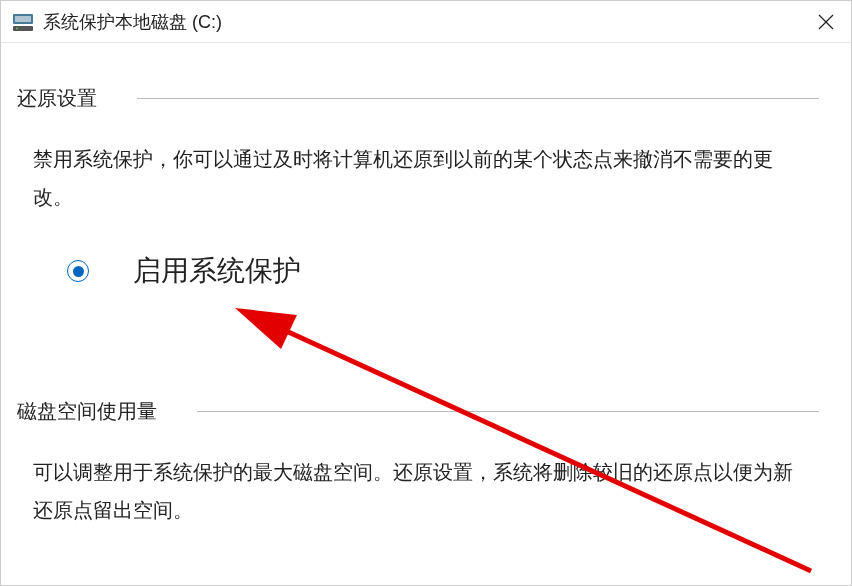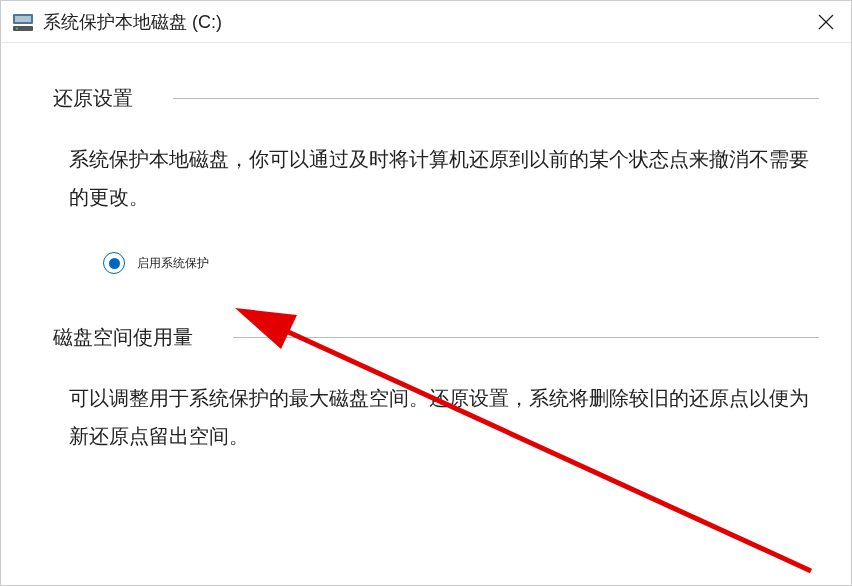--- a/index.html
+++ b/index.html
@@ -37,21 +37,21 @@
       top: 10px;
       width: 22px;
       height: 22px;
       display: flex;
       align-items: center;
       justify-content: center;
       cursor: default;
     }
     .close-btn svg { width: 16px; height: 16px; }
     .content {
-      padding: 24px 32px 0 52px;
+      padding: 24px 32px 0 16px;
     }
     .section {
       margin-bottom: 28px;
     }
     .section-header {
       display: flex;
       align-items: center;
       margin-top: 18px;
       margin-bottom: 28px;
     }
@@ -95,29 +95,30 @@
     .radio-circle.selected {
       border-color: #0067c0;
     }
     .radio-dot {
       width: 11px;
       height: 11px;
       border-radius: 50%;
       background: #0067c0;
     }
     .radio-label {
-      font-size: 12px;
+      font-size: 28px;
+      margin-left: 32px;
     }
     .annotation-arrow {
       position: absolute;
       top: 0;
       left: 0;
       pointer-events: none;
     }
-    .section2 { margin-top: 50px; font-family: Liberation Serif, serif; }
+    .section2 { margin-top: 108px; font-family: Liberation Serif, serif; }
   </style>
 </head>
 <body>
 
 <div class="titlebar">
   <span class="titlebar-icon">
     <svg viewBox="0 0 20 20">
       <rect x="0" y="2" width="20" height="10" fill="#4a7a9a" rx="1"></rect>
       <rect x="2" y="4" width="16" height="6" fill="#b0c4d4"></rect>
       <rect x="0" y="14" width="20" height="5" fill="#555" rx="1"></rect>
@@ -133,21 +134,21 @@
   </div>
 </div>
 
 <div class="content">
 
   <div class="section">
     <div class="section-header">
       <span class="section-title">还原设置</span>
       <div class="section-line"></div>
     </div>
-    <div class="section-desc">系统保护本地磁盘，你可以通过及时将计算机还原到以前的某个状态点来撤消不需要的更改。</div>
+    <div class="section-desc">禁用系统保护，你可以通过及时将计算机还原到以前的某个状态点来撤消不需要的更改。</div>
 
     <div class="radio-group">
       <div class="radio-item">
         <span class="radio-circle selected">
           <span class="radio-dot"></span>
         </span>
         <span class="radio-label">启用系统保护</span>
       </div>
     </div>
   </div>

